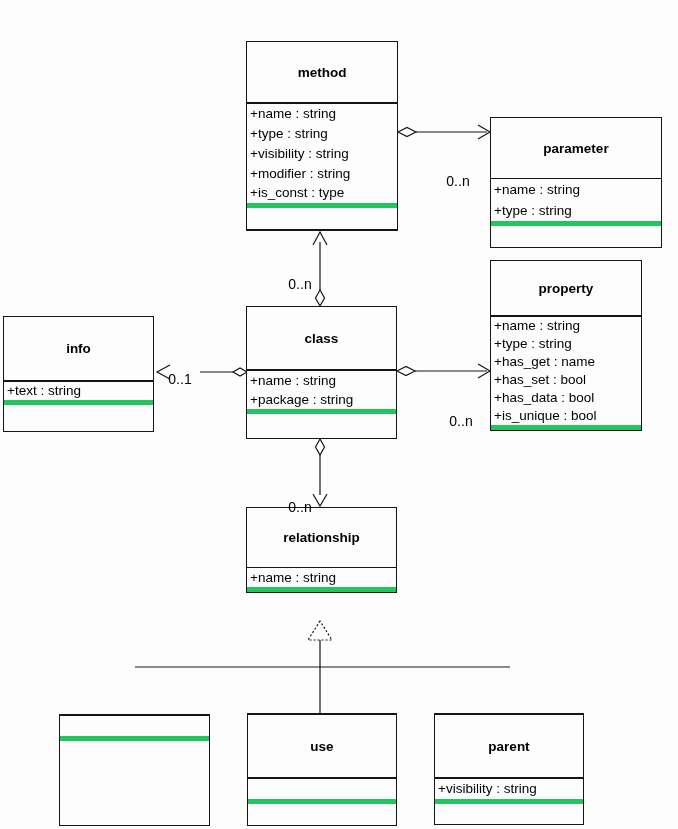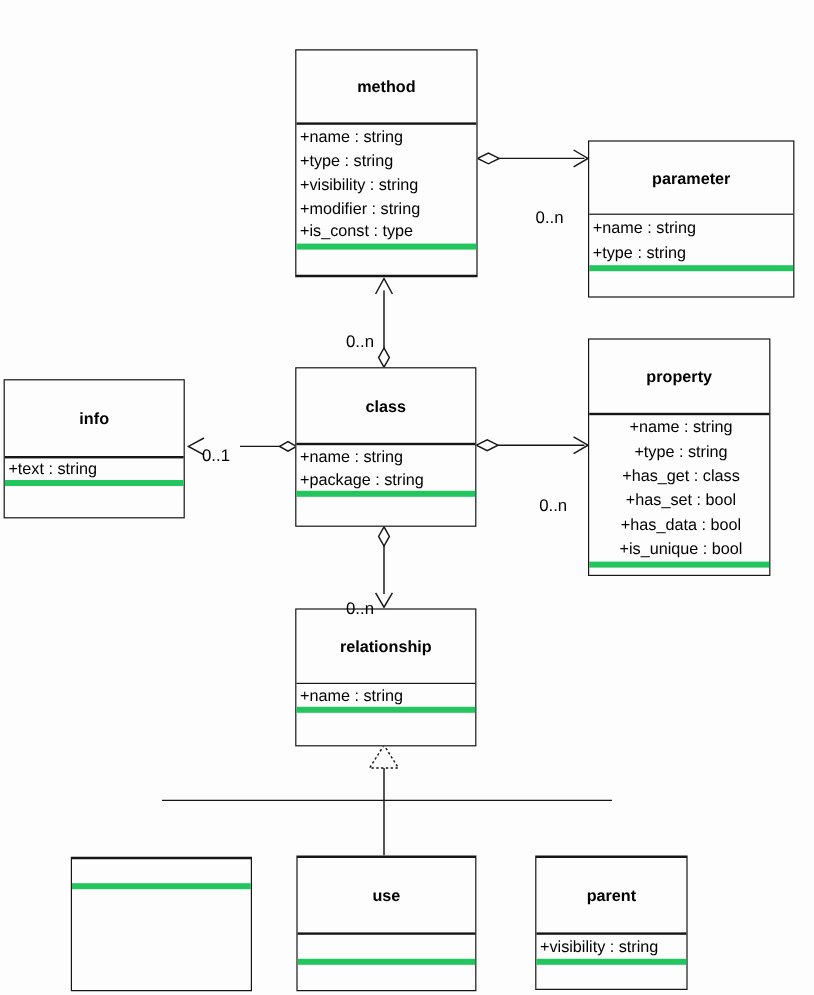--- a/index.html
+++ b/index.html
@@ -89,26 +89,26 @@
 
   <div class="box" style="left:490px;top:69px;width:172px;height:131px;margin-top:48px;">
     <div class="title thin" style="height:61px">parameter</div>
     <div class="attrs" style="height:47px">
       <div class="attr">+name : string</div>
       <div class="attr">+type : string</div>
     </div>
     <div class="ops"></div>
   </div>
 
-  <div class="box" style="left:490px;top:282px;width:152px;height:198px;text-align:center;">
+  <div class="box" style="left:490px;top:260px;width:152px;height:171px;">
     <div class="title" style="height:63px">property</div>
     <div class="attrs" style="height:127px">
       <div class="attr">+name : string</div>
       <div class="attr">+type : string</div>
-      <div class="attr">+has_get : class</div>
+      <div class="attr">+has_get : name</div>
       <div class="attr">+has_set : bool</div>
       <div class="attr">+has_data : bool</div>
       <div class="attr">+is_unique : bool</div>
     </div>
     <div class="ops"></div>
   </div>
 
   <div class="box" style="left:3px;top:316px;width:151px;height:116px;">
     <div class="title" style="height:65px">info</div>
     <div class="attrs" style="height:23px">
@@ -119,40 +119,40 @@
 
   <div class="box" style="left:246px;top:306px;width:151px;height:133px;">
     <div class="title" style="height:64px">class</div>
     <div class="attrs" style="height:43px">
       <div class="attr">+name : string</div>
       <div class="attr">+package : string</div>
     </div>
     <div class="ops"></div>
   </div>
 
-  <div class="box" style="left:246px;top:507px;width:151px;height:115px;">
+  <div class="box" style="left:246px;top:507px;width:151px;height:86px;">
     <div class="title thin" style="height:62px">relationship</div>
     <div class="attrs" style="height:24px">
       <div class="attr">+name : string</div>
     </div>
     <div class="ops"></div>
   </div>
 
   <div class="box thicktop" style="left:59px;top:714px;width:151px;height:112px;">
     <div class="attrs" style="height:25px"></div>
     <div class="ops"></div>
   </div>
 
   <div class="box thicktop" style="left:247px;top:713px;width:150px;height:113px;">
     <div class="title" style="height:64px">use</div>
     <div class="attrs" style="height:25px"></div>
     <div class="ops"></div>
   </div>
 
-  <div class="box thicktop" style="left:446px;top:713px;width:127px;height:112px;">
+  <div class="box thicktop" style="left:434px;top:713px;width:150px;height:112px;">
     <div class="title" style="height:64px">parent</div>
     <div class="attrs" style="height:25px">
       <div class="attr">+visibility : string</div>
     </div>
     <div class="ops"></div>
   </div>
 
   <div class="mult" style="left:436px;top:145px;">0..n</div>
   <div class="mult" style="left:278px;top:248px;">0..n</div>
   <div class="mult" style="left:158px;top:343px;">0..1</div>

